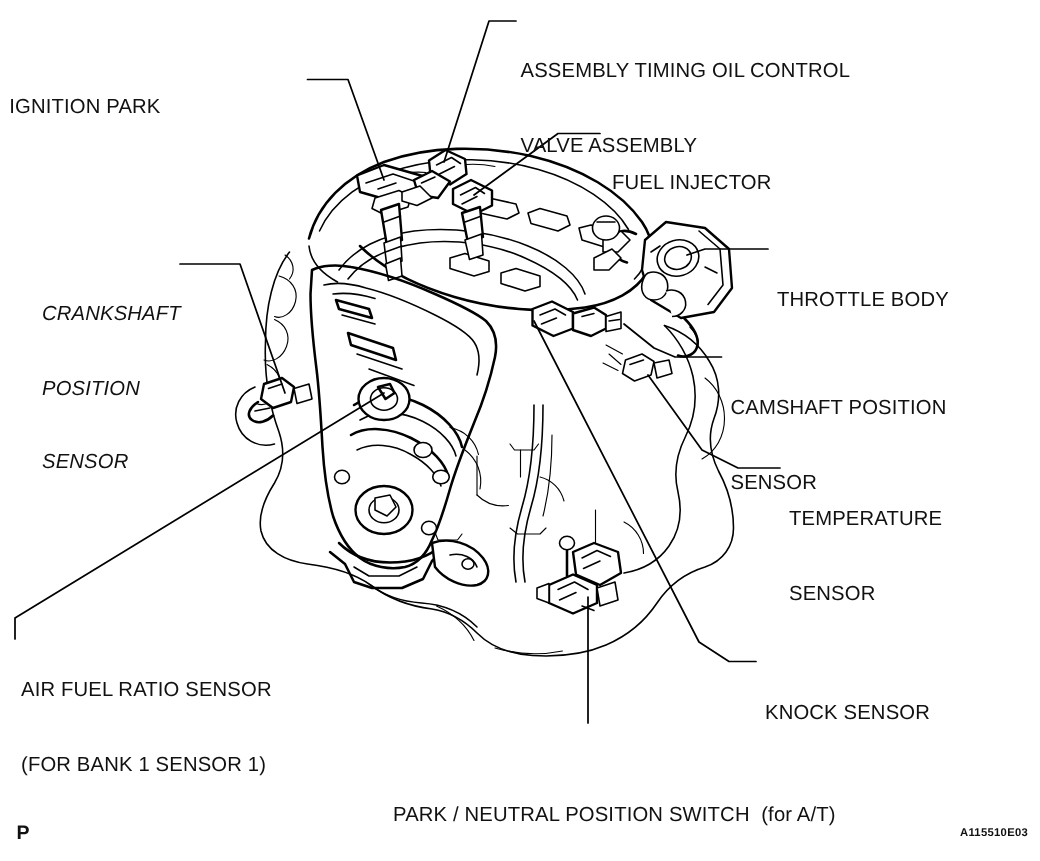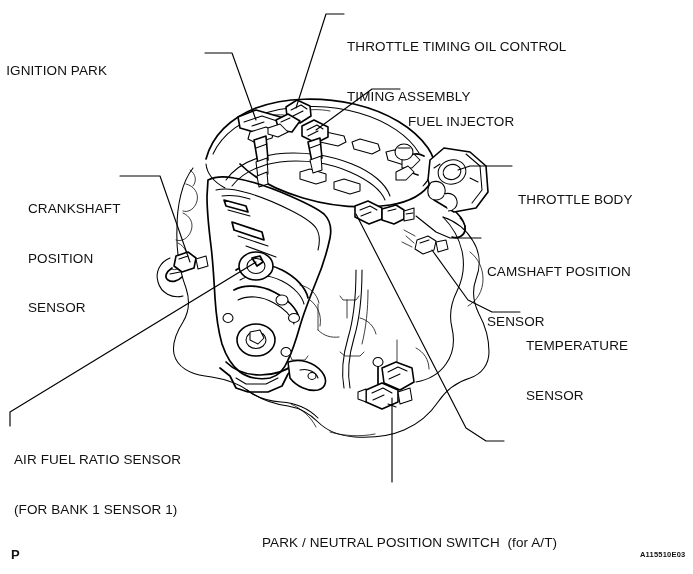--- a/index.html
+++ b/index.html
@@ -280,53 +280,56 @@
       <path class="leader" d="M392 482 L392 398"></path>
     </g>
 
   </svg>
 
   <div class="label" style="left:107px;top:46px;text-align:right;transform:translateX(-100%);width:200px;">
     <span>IGNITION PARK</span>
   </div>
 
   <div class="label" style="left:347px;top:6px;">
-    <div>THROTTLE TIMING OIL CONTROL</div>
-    <div>TIMING ASSEMBLY</div>
+    <div>ASSEMBLY TIMING OIL CONTROL</div>
+    <div>VALVE ASSEMBLY</div>
   </div>
 
   <div class="label" style="left:518px;top:159px;">
     <div>THROTTLE BODY</div>
   </div>
 
   <div class="label" style="left:408px;top:81px;">
     <div>FUEL INJECTOR</div>
   </div>
 
   <div class="label" style="left:487px;top:231px;">
     <div>CAMSHAFT POSITION</div>
     <div>SENSOR</div>
   </div>
 
   <div class="label" style="left:526px;top:305px;">
     <div>TEMPERATURE</div>
     <div>SENSOR</div>
   </div>
 
-  <div class="label" style="left:28px;top:168px;">
+  <div class="label" style="left:28px;top:168px;font-style:italic;">
     <div>CRANKSHAFT</div>
     <div>POSITION</div>
     <div>SENSOR</div>
   </div>
 
   <div class="label" style="left:14px;top:419px;">
     <div>AIR FUEL RATIO SENSOR</div>
     <div>(FOR BANK 1 SENSOR 1)</div>
   </div>
 
+  <div class="label" style="left:510px;top:434px;">
+    <div>KNOCK SENSOR</div>
+  </div>
 
   <div class="label" style="left:262px;top:502px;">
     <div>PARK / NEUTRAL POSITION SWITCH  (for A/T)</div>
   </div>
 
   <div class="corner" id="p-mark">P</div>
   <div class="corner" id="code">A115510E03</div>
 
 </div>
 

